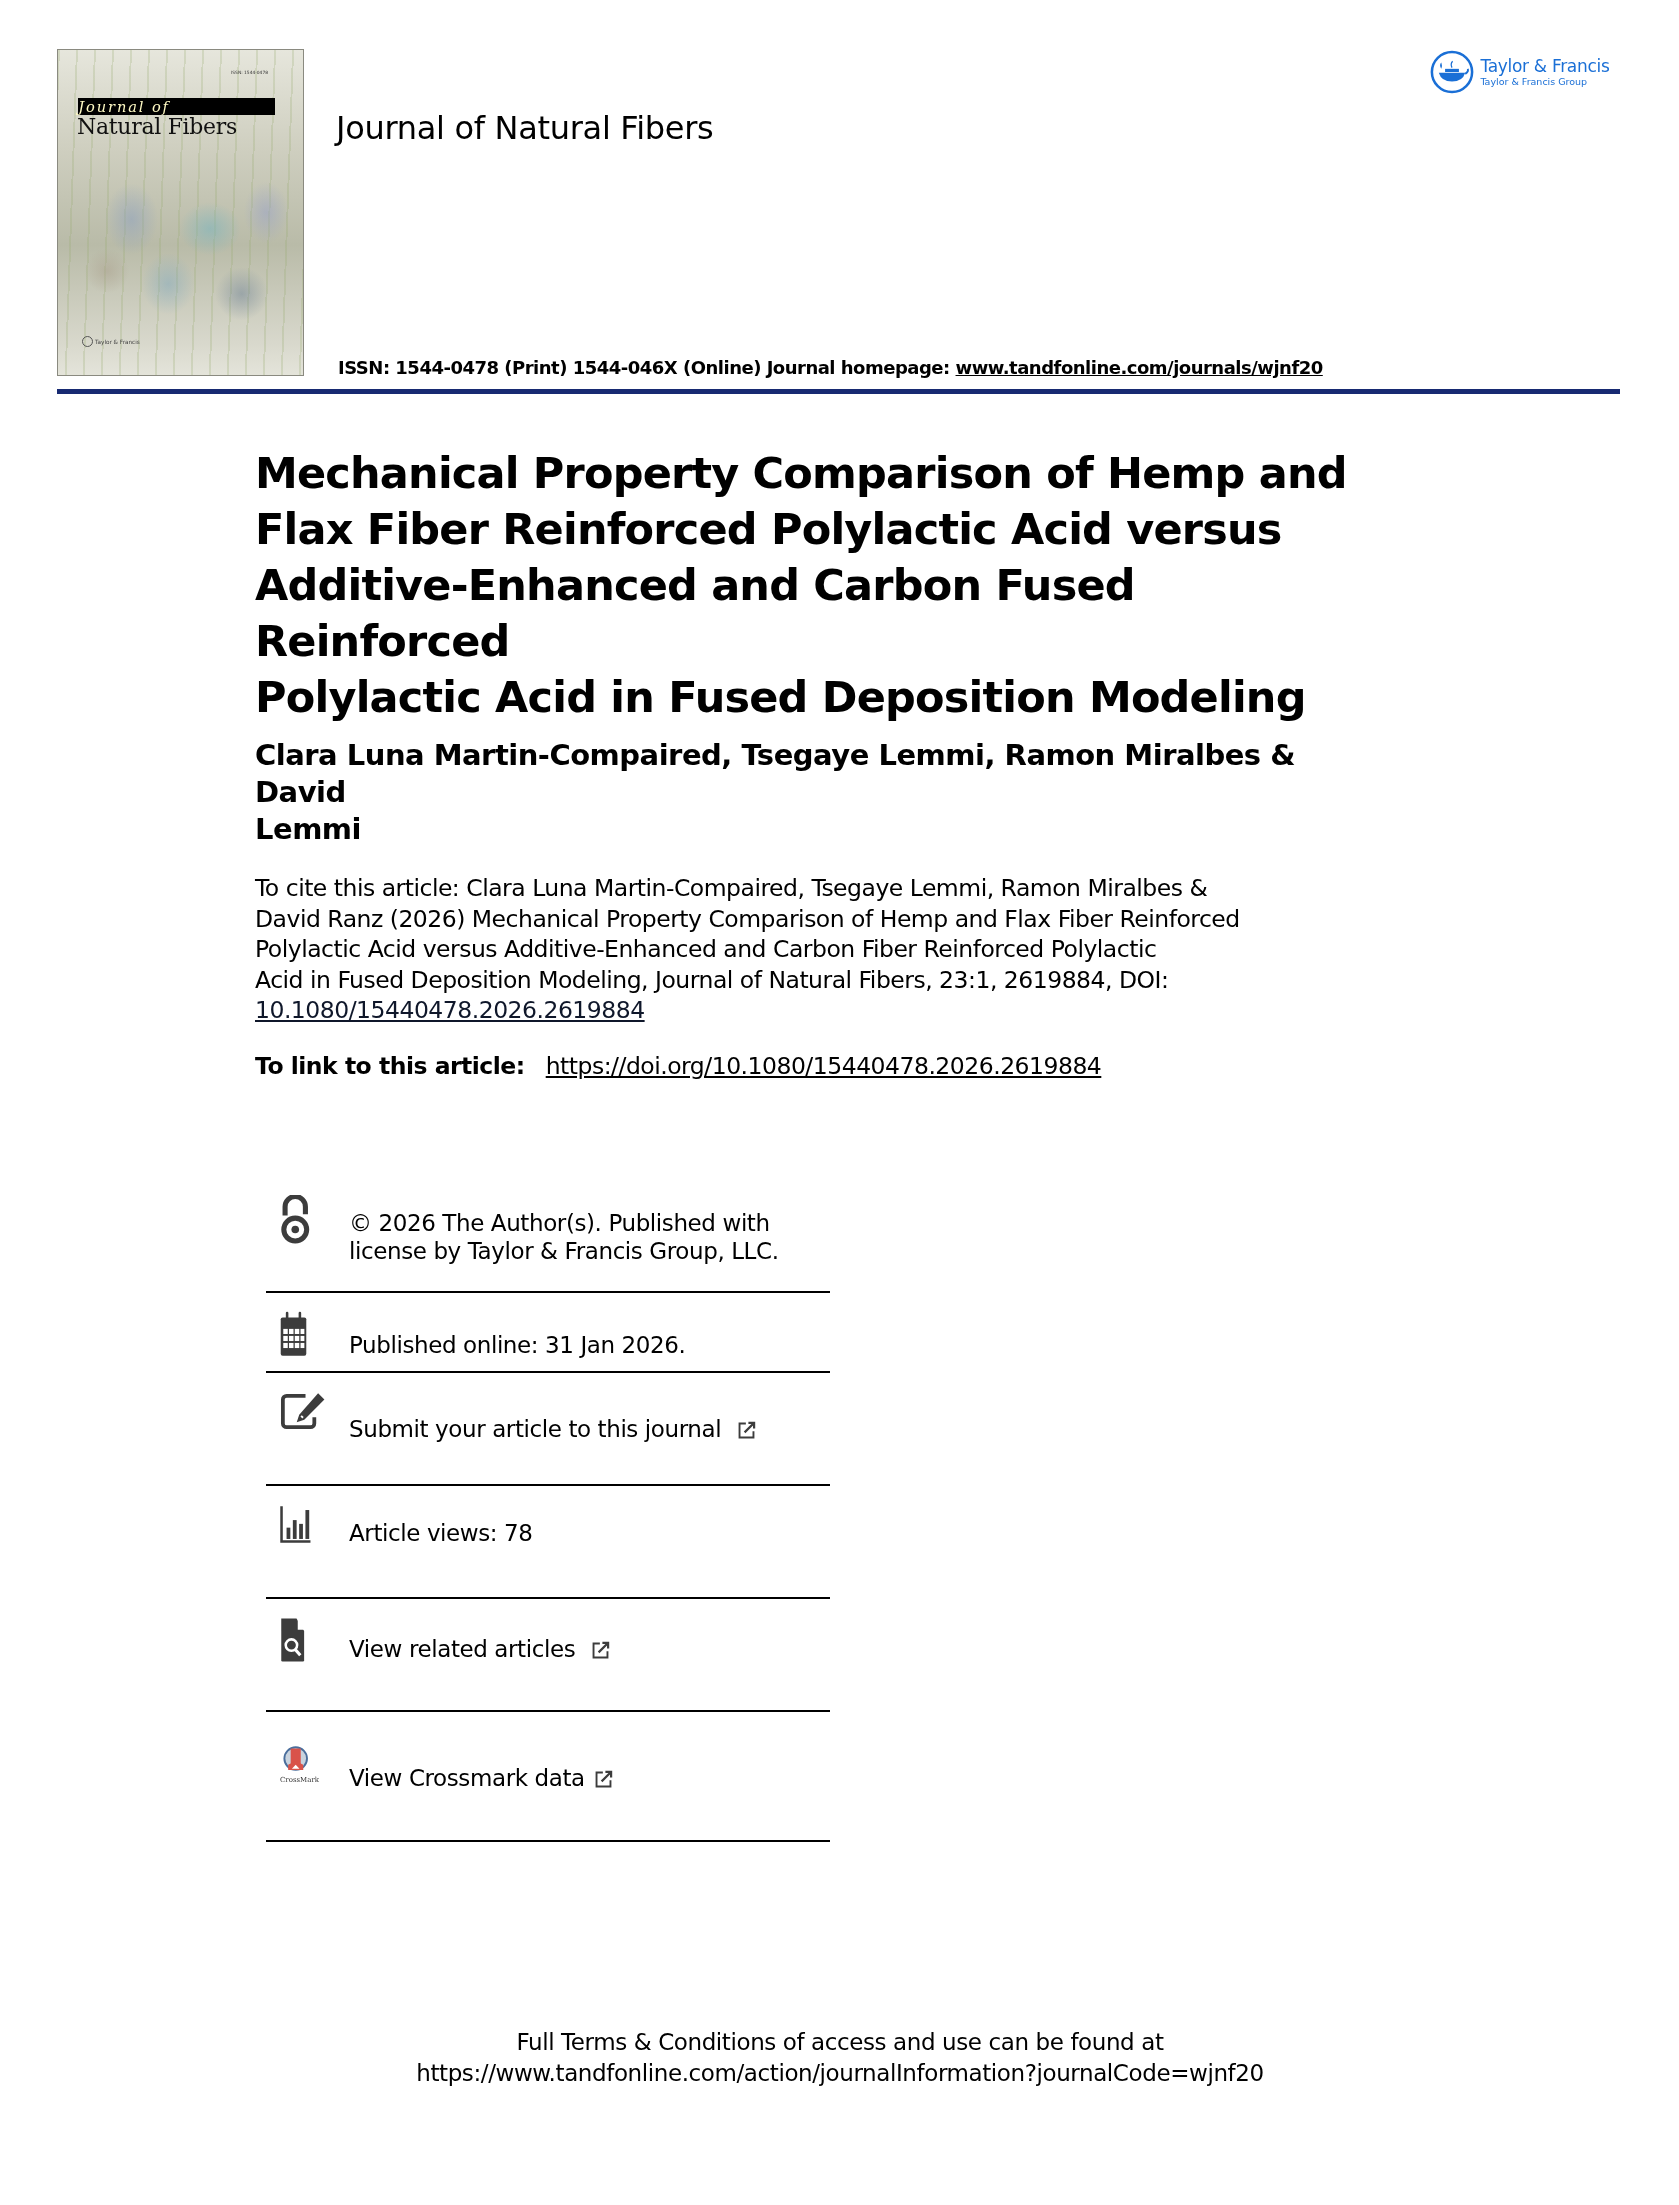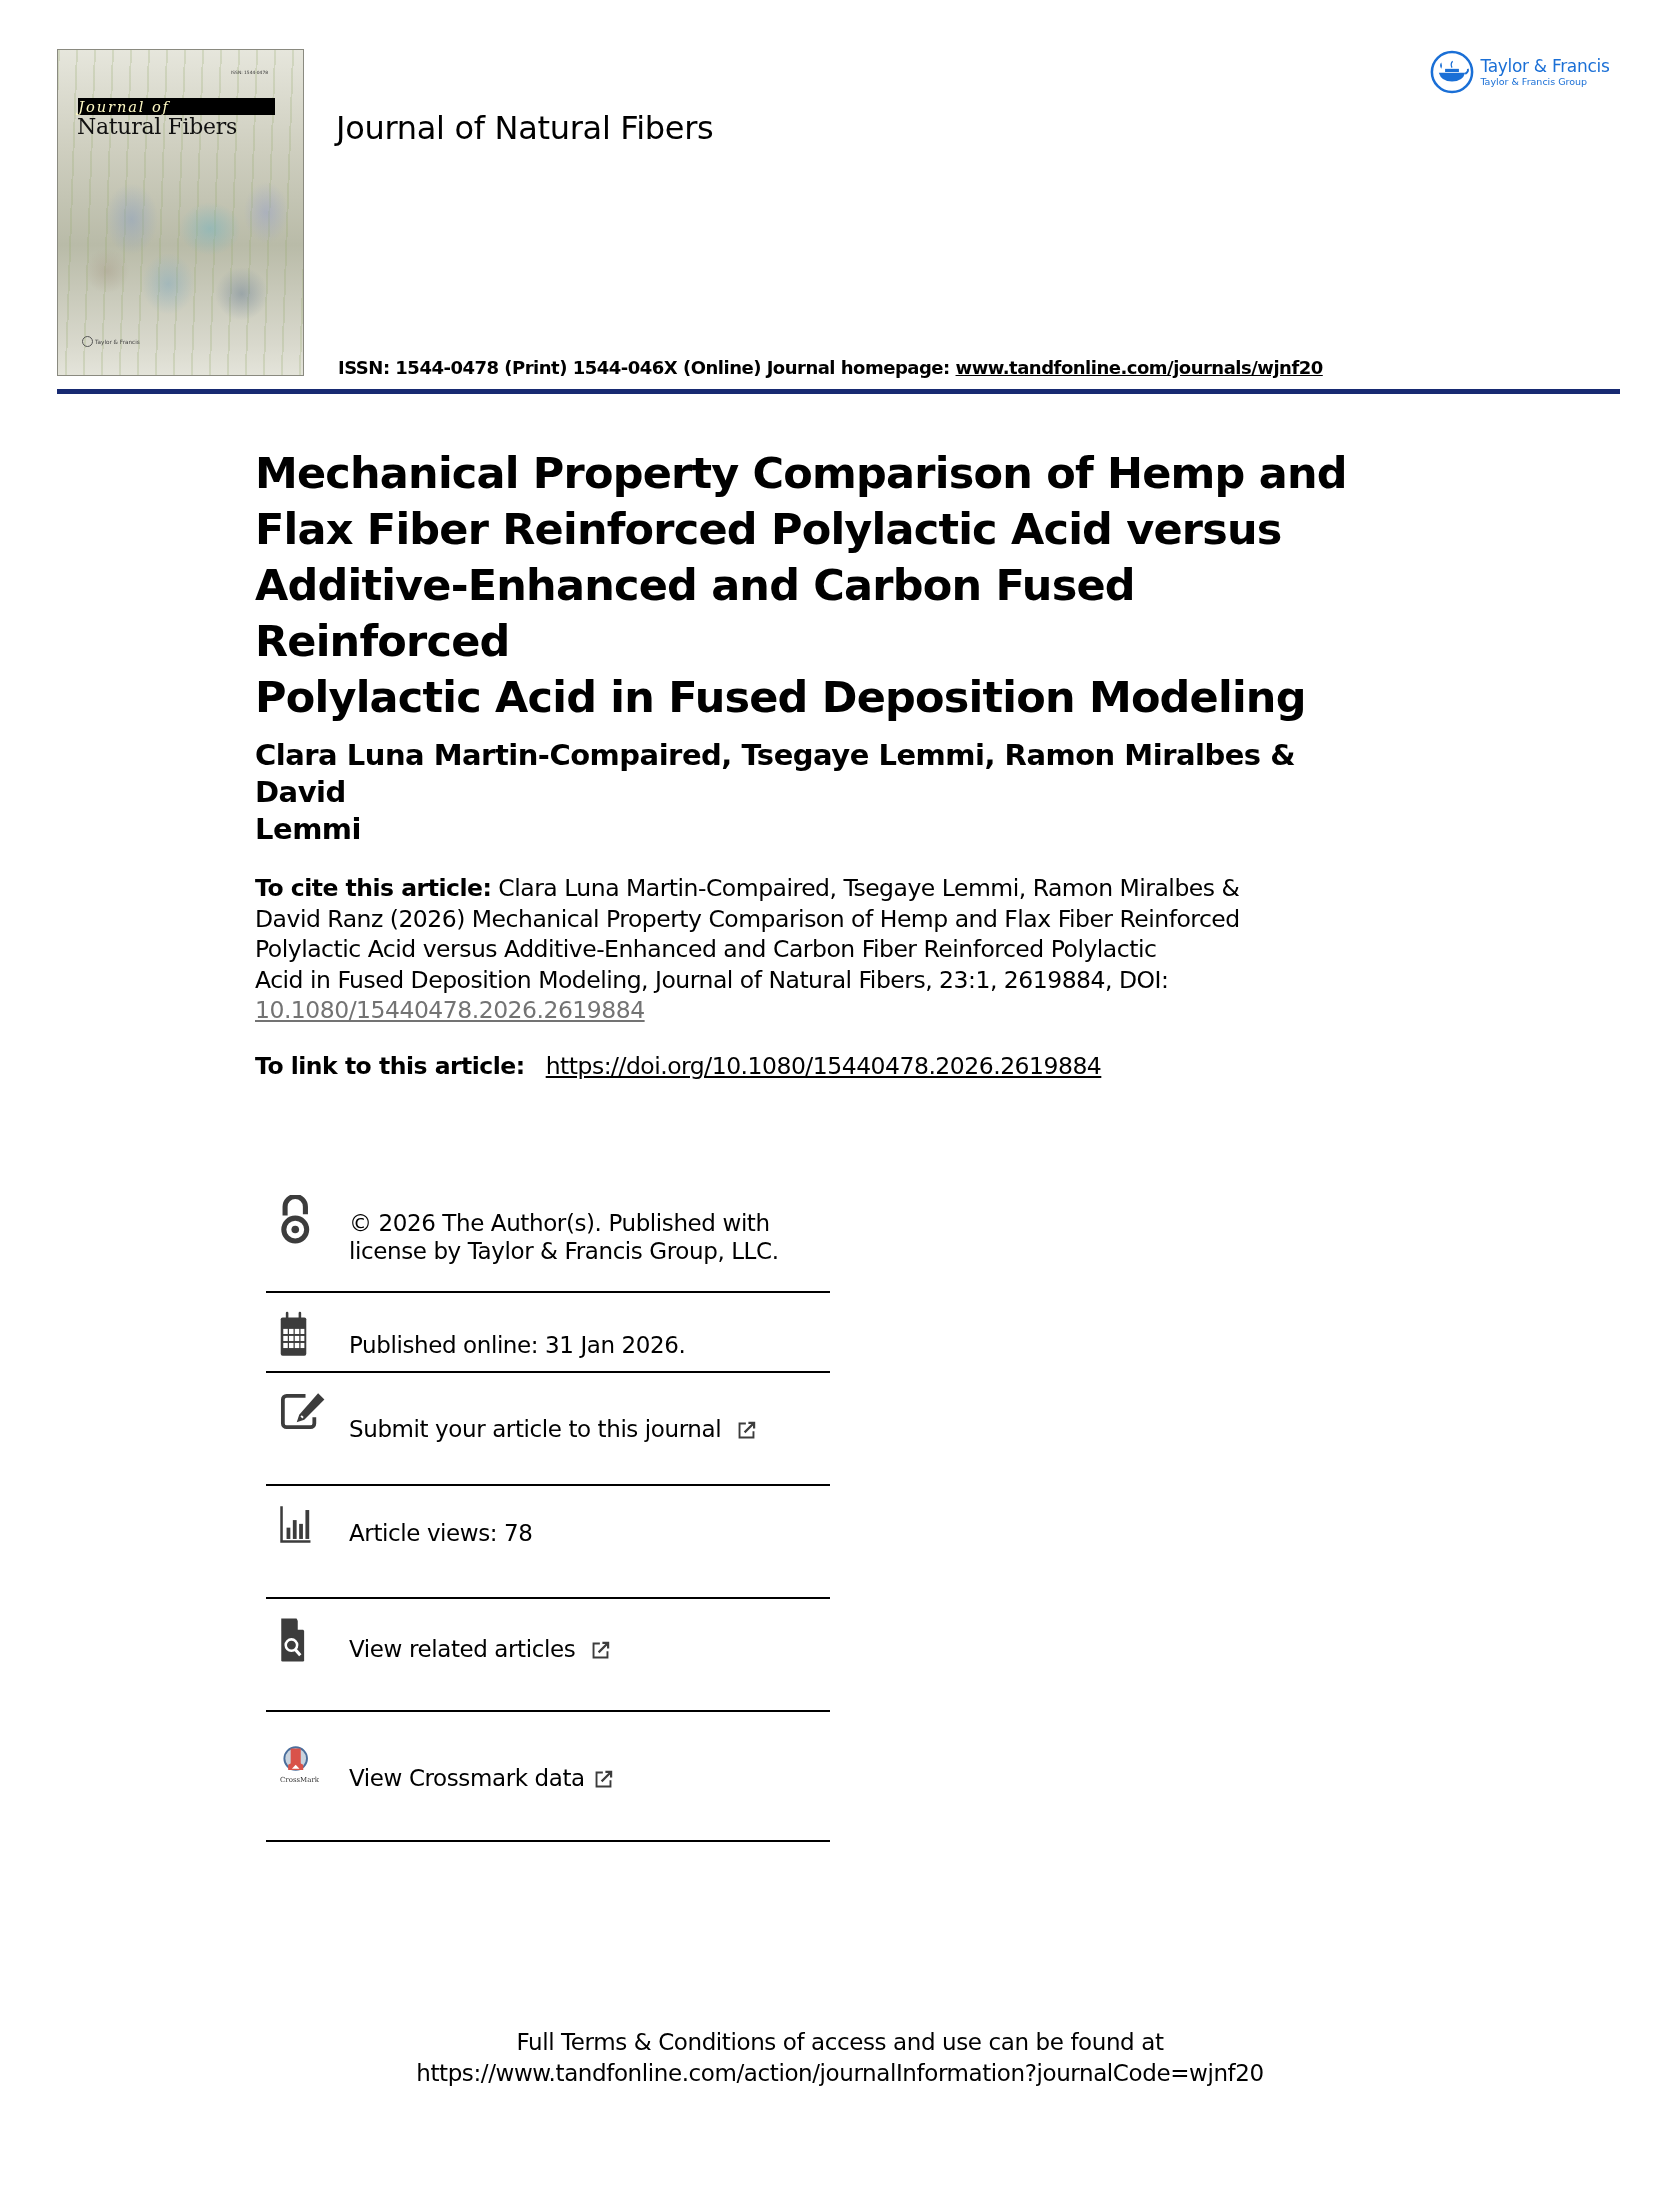--- a/index.html
+++ b/index.html
@@ -80,22 +80,22 @@
     font-family: "DejaVu Sans", sans-serif; font-size: 29px; font-weight: bold;
     line-height: 37px; letter-spacing: -0.5px;
   }
 
   
   .cite {
     left: 255px; top: 873px; width: 1119px;
     font-family: "DejaVu Sans", sans-serif; font-size: 23.5px; line-height: 30.5px;
     letter-spacing: -0.5px;
   }
-  .cite b { font-weight: bold; }
-  .cite a { color: #737373; text-decoration: underline; }
+  .cite b { font-weight: normal; }
+  .cite a { color: #0f172a; text-decoration: underline; }
   .link-line {
     left: 255px; top: 1052px;
     font-family: "DejaVu Sans", sans-serif; font-size: 23.5px; letter-spacing: -0.5px;
     white-space: nowrap;
   }
   .link-line b { font-weight: bold; }
   .link-line a { color: #000; text-decoration: underline; margin-left: 21px; }
 
   
   .info-list { left: 266px; top: 1182px; width: 564px; }

